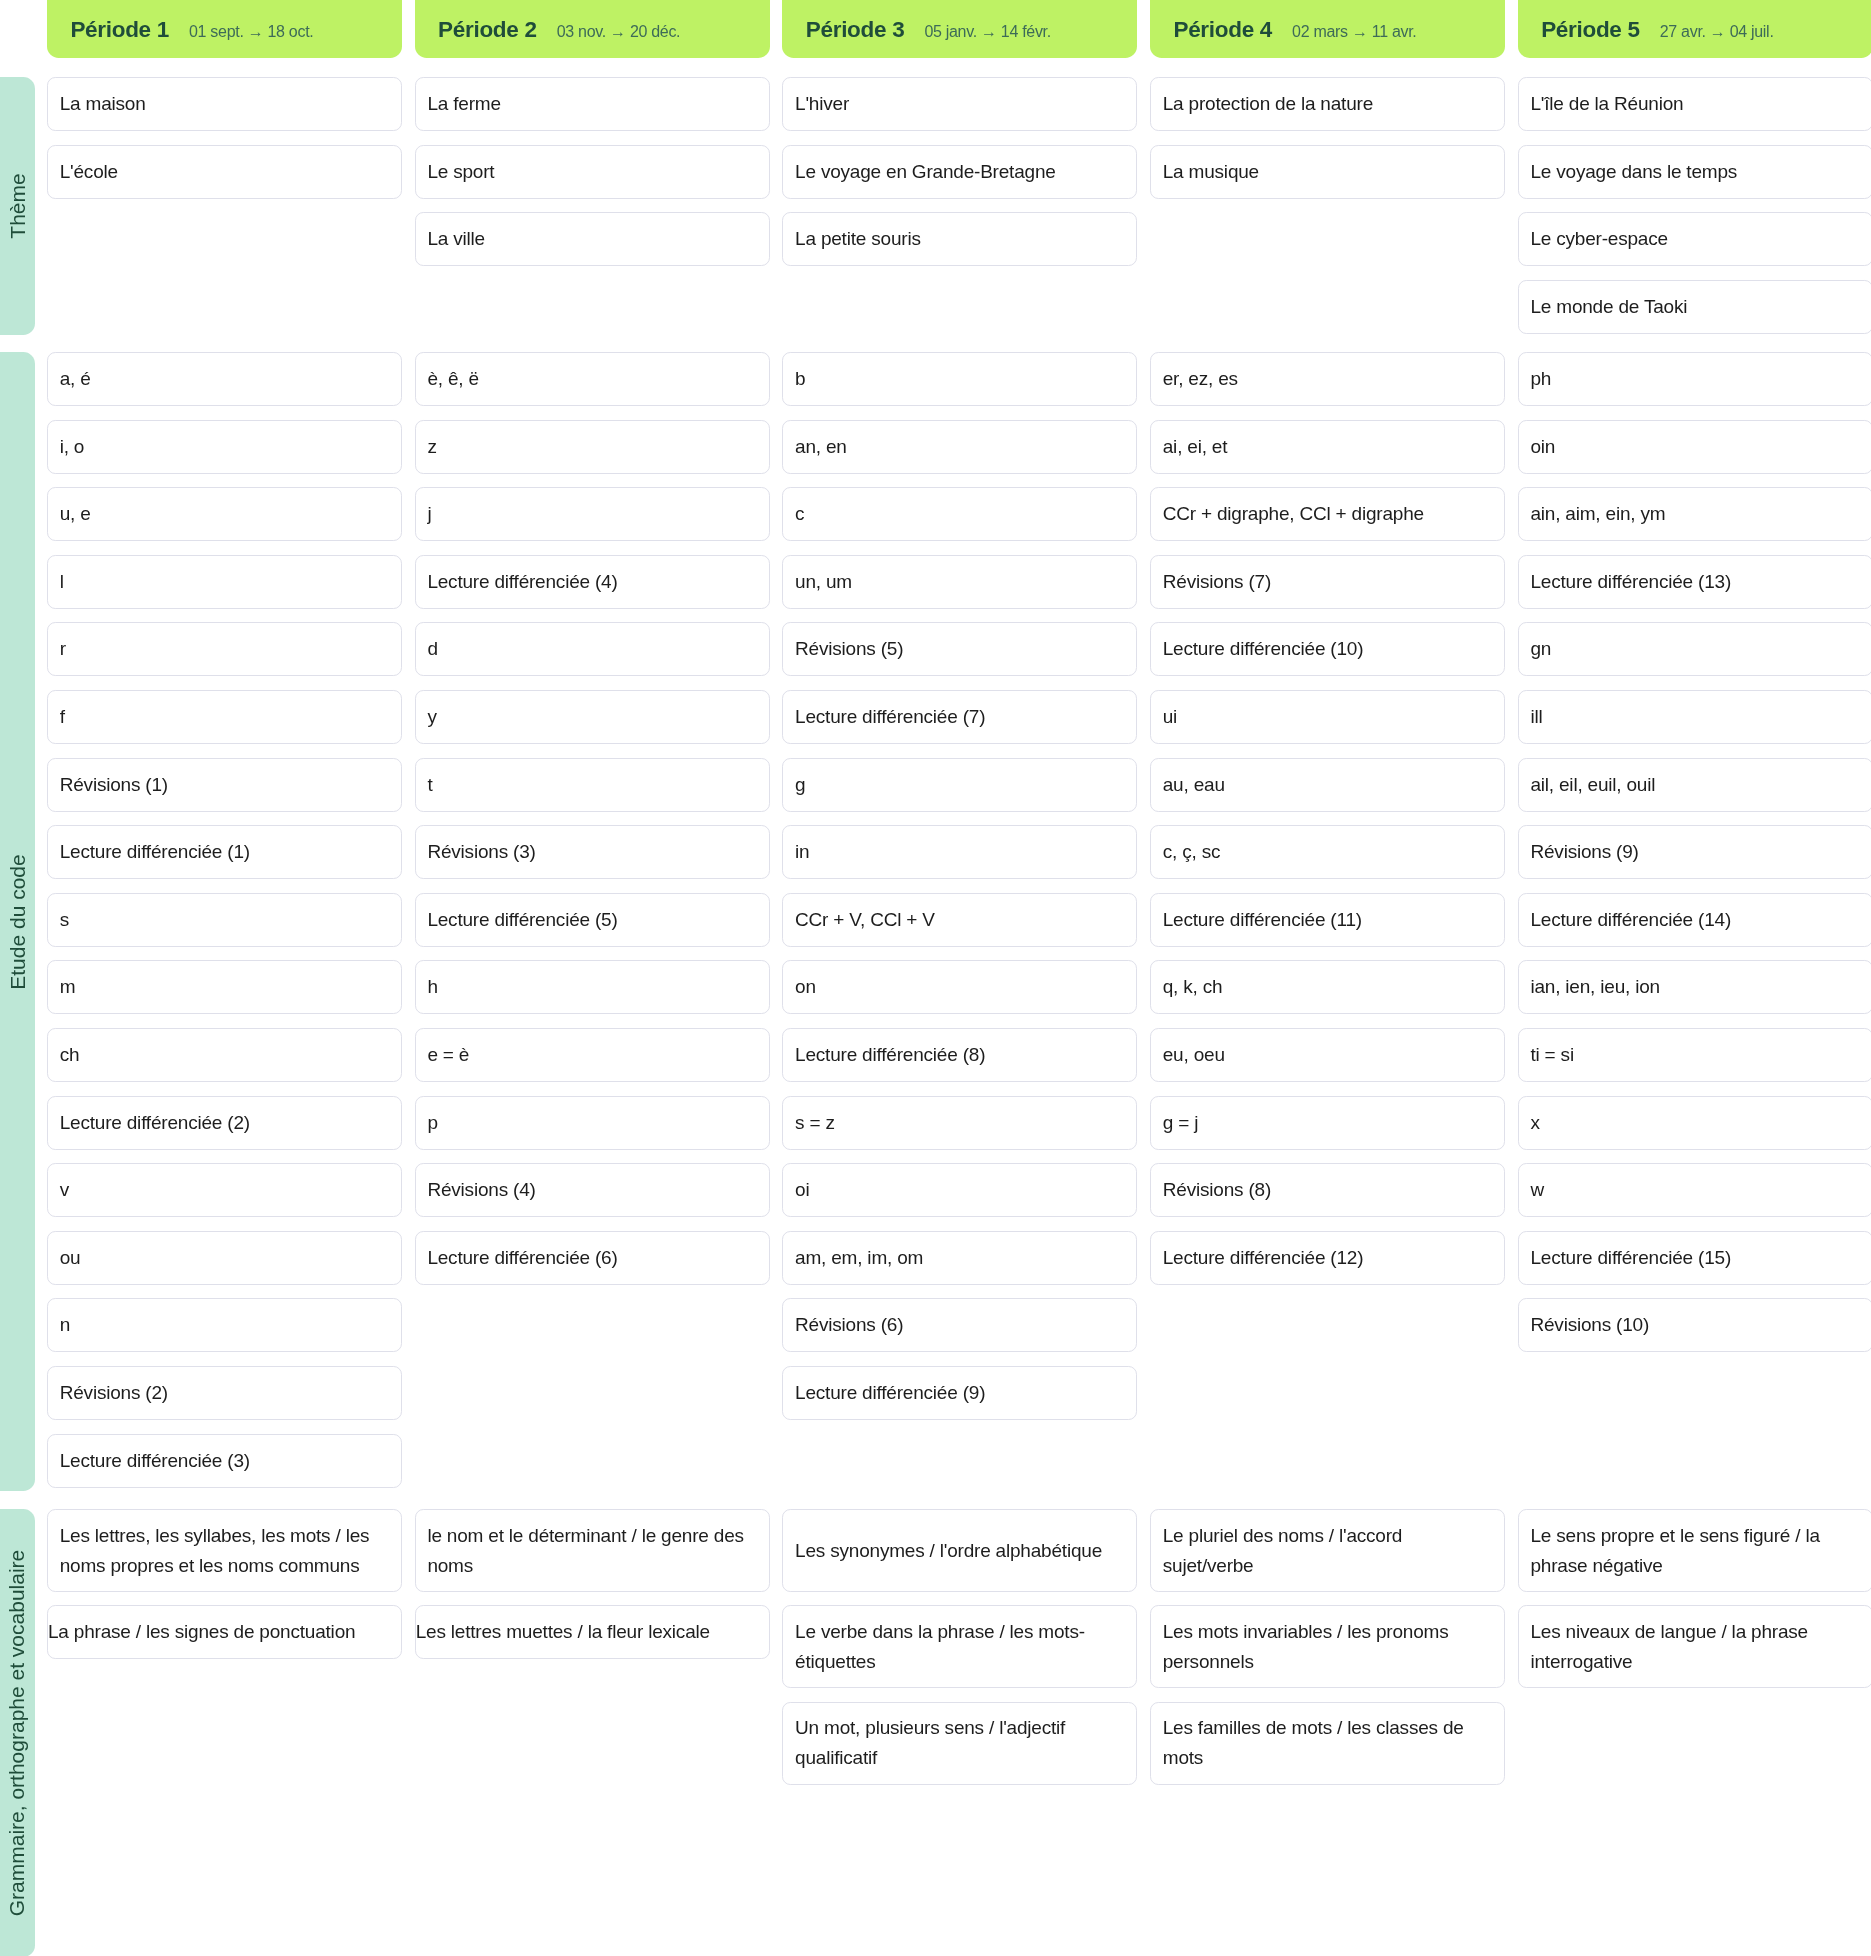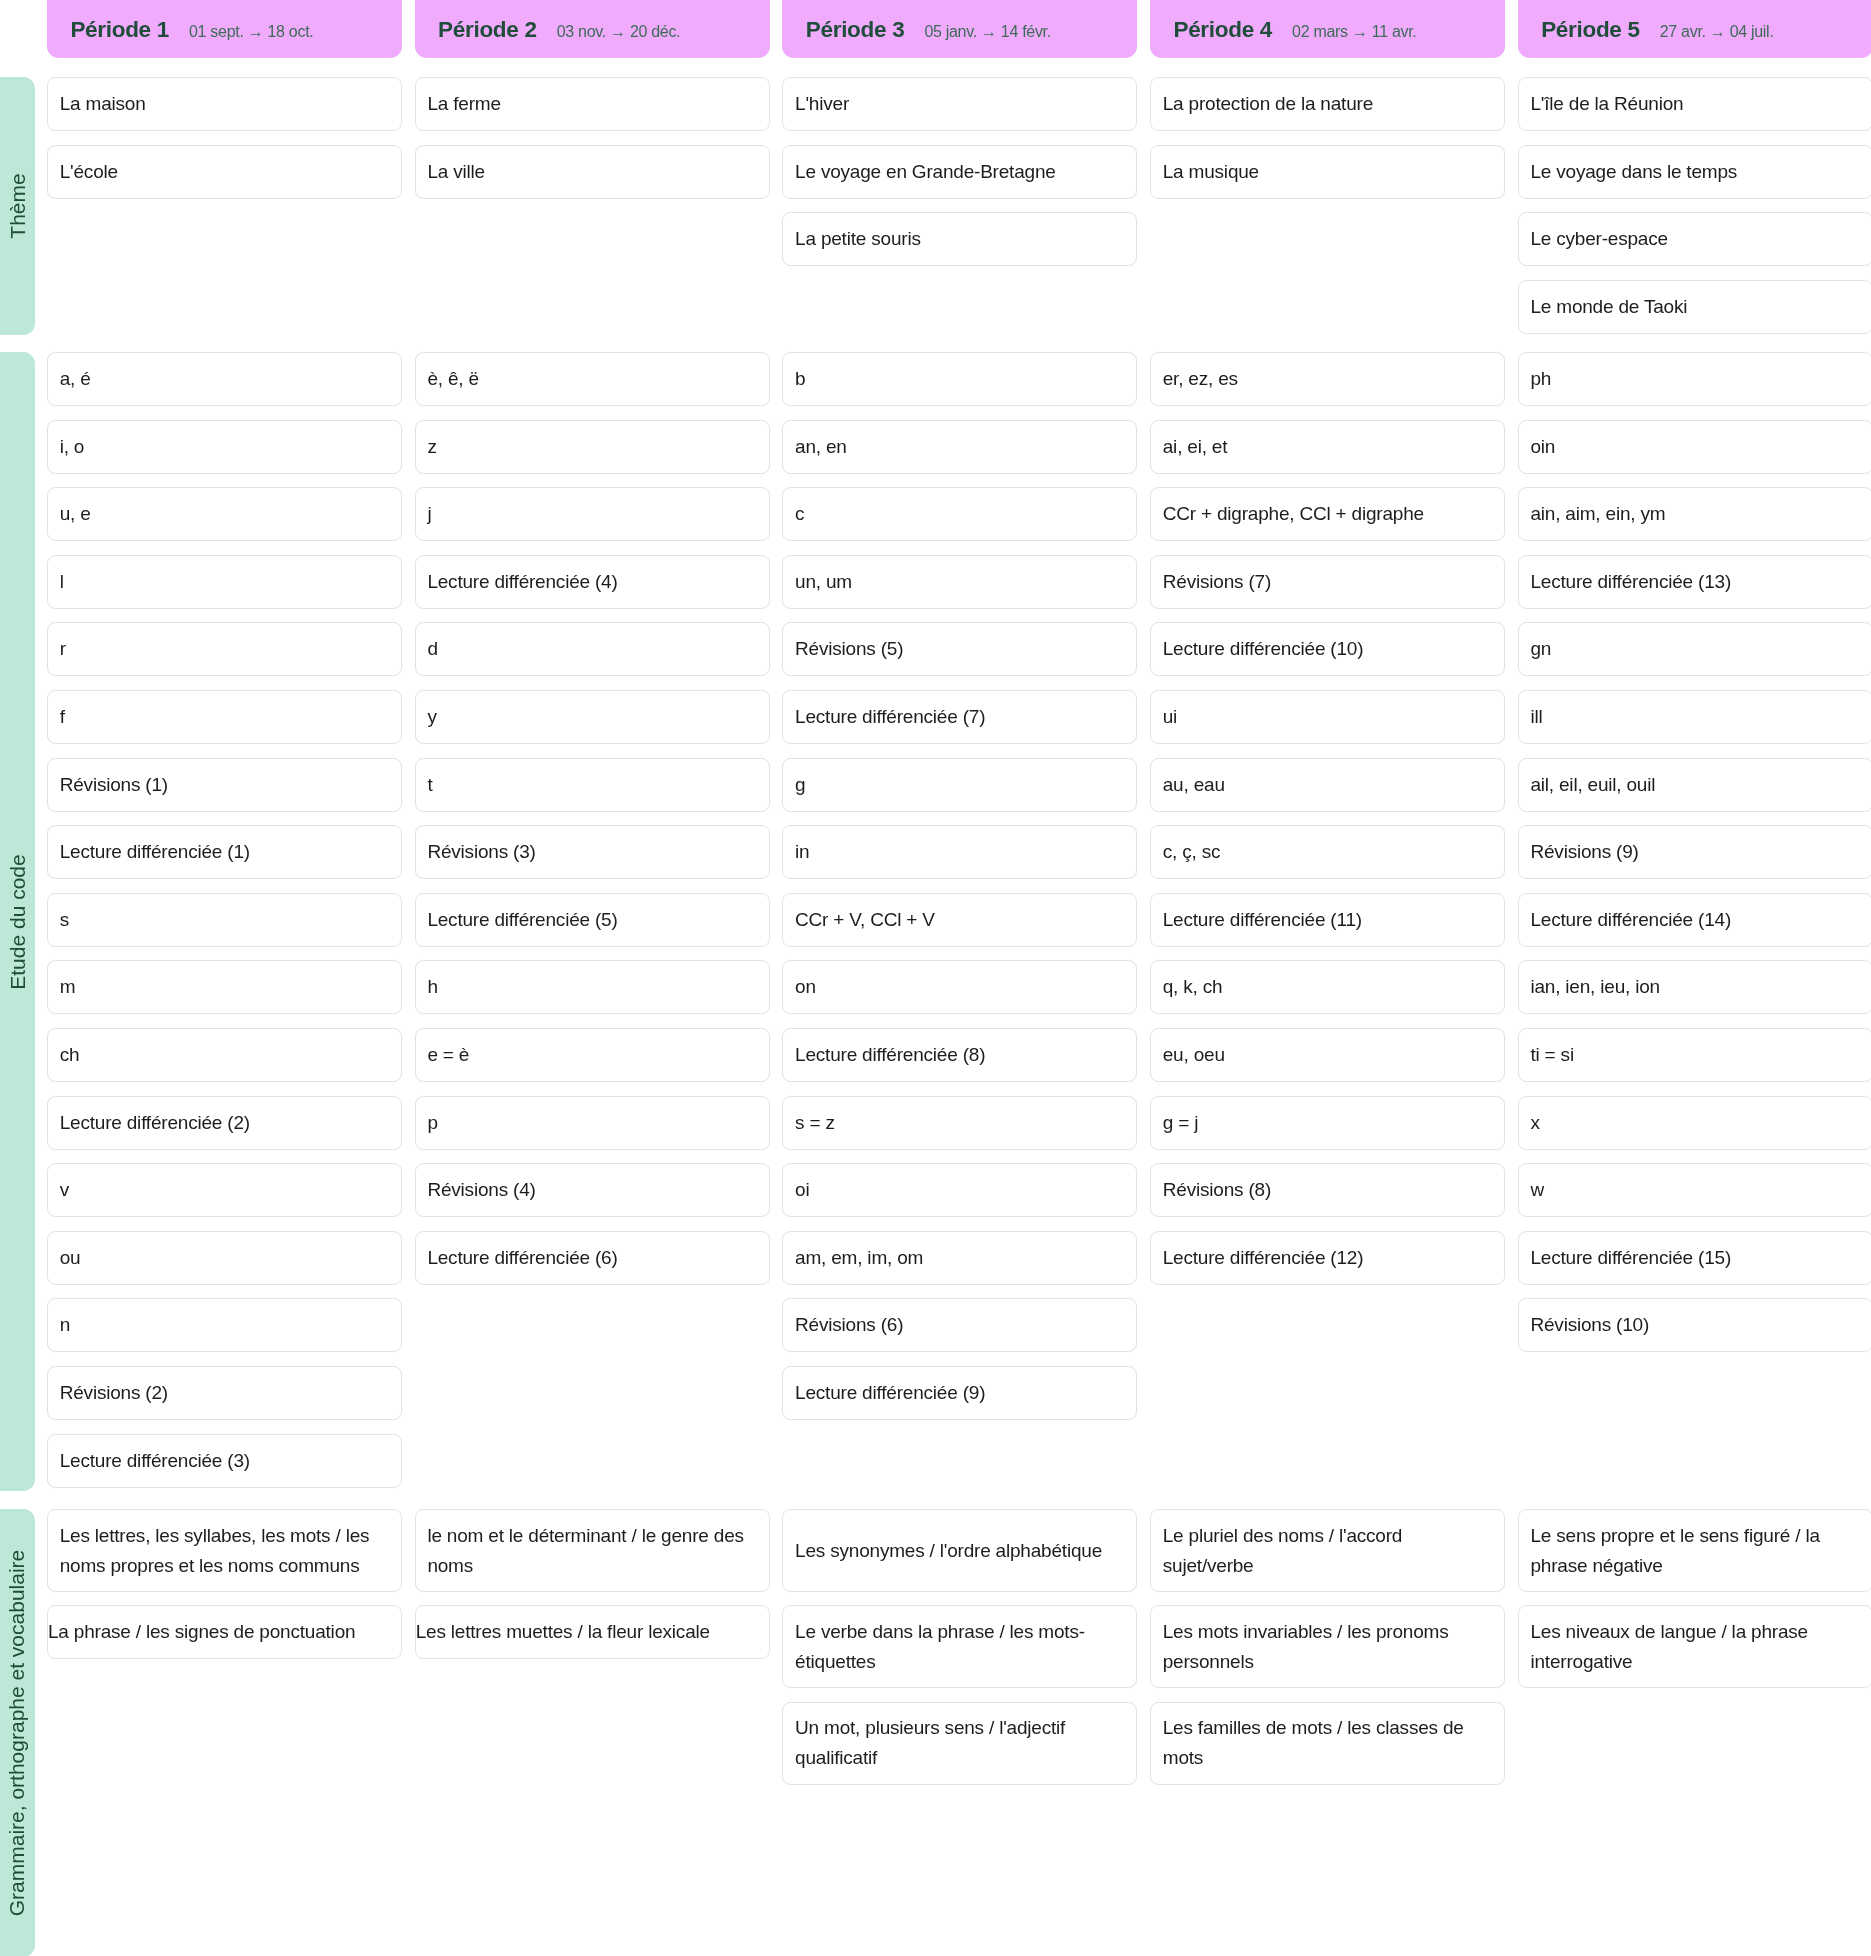--- a/index.html
+++ b/index.html
@@ -1,20 +1,20 @@
 <!DOCTYPE html>
 <html style="font-size:13.4px"><head>
 <meta charset="utf-8">
 <style>
   * { box-sizing: border-box; margin: 0; padding: 0; }
   html, body { width: 1872px; height: 1957px; background: #ffffff; overflow: hidden; }
   body { font-family: "Liberation Sans", "DejaVu Sans", sans-serif; color: #1d1d1d; position: relative; }
 
   .headers { position: absolute; left: 47px; top: 0; width: 1825px; height: 58px; display: grid; grid-template-columns: repeat(5, 355px); column-gap: 12.7px; }
-  .period-header { background: #f0abfc; border-radius: 0 0 11.7px 11.7px; display: flex; align-items: baseline; padding: 16.7px 0 0 23.4px; height: 58px; }
+  .period-header { background: #bef264; border-radius: 0 0 11.7px 11.7px; display: flex; align-items: baseline; padding: 16.7px 0 0 23.4px; height: 58px; }
   .period-title { font-size: 22.5px; font-weight: bold; color: #1f4d3a; letter-spacing: -0.3px; }
   .period-dates { font-size: 16px; color: #3d6b58; margin-left: 20px; letter-spacing: -0.3px; }
 
   .section { position: absolute; left: 0; width: 1872px; }
   .row-label { position: absolute; left: 0; top: 0; width: 35px; background: #bde7d6; border-radius: 0 11.7px 11.7px 0; display: flex; align-items: center; justify-content: center; }
   .row-label span { transform: rotate(-90deg); white-space: nowrap; font-size: 21px; color: #1f4d3a; display: block; }
 
   .cols { position: absolute; left: 47px; top: 0; display: grid; grid-template-columns: repeat(5, 355px); column-gap: 12.7px; }
   .col { display: flex; flex-direction: column; }
   .cell { background: #ffffff; border: 1.7px solid #dfe0ea; border-radius: 8.3px; padding: 0 11.7px; font-size: 19px; line-height: 30px; color: #1d1d1d; display: flex; align-items: center; letter-spacing: -0.2px; }
@@ -52,20 +52,21 @@
   <div class="row-label" style="height:258px;">
     <span>Thème</span>
   </div>
   <div class="cols">
       <div class="col">
         <div class="cell">La maison</div>
         <div class="cell">L'école</div>
       </div>
       <div class="col">
         <div class="cell">La ferme</div>
+        <div class="cell">Le sport</div>
         <div class="cell">La ville</div>
       </div>
       <div class="col">
         <div class="cell">L'hiver</div>
         <div class="cell">Le voyage en Grande-Bretagne</div>
         <div class="cell">La petite souris</div>
       </div>
       <div class="col">
         <div class="cell">La protection de la nature</div>
         <div class="cell">La musique</div>

